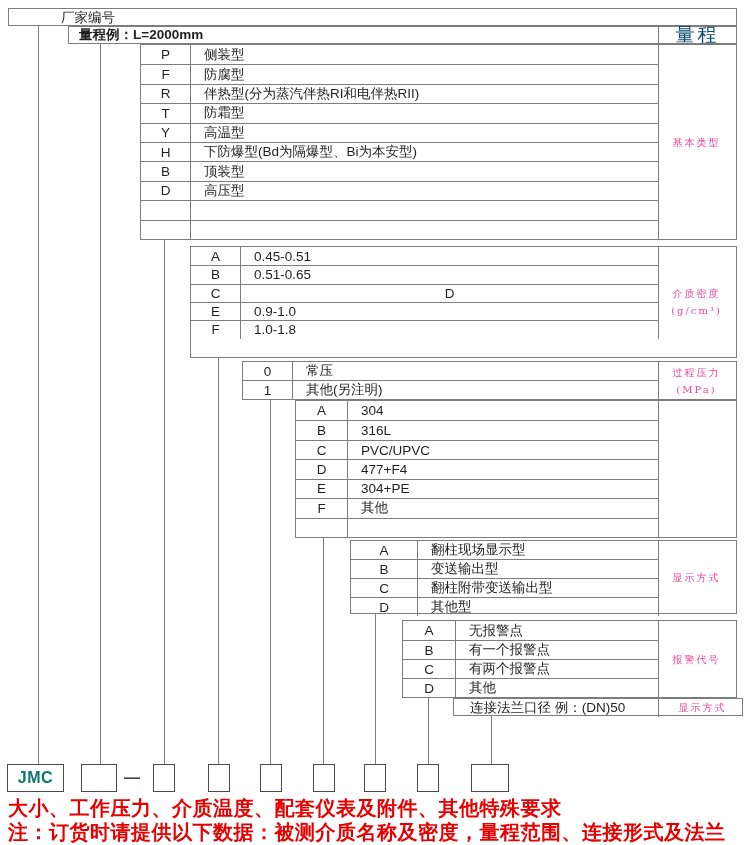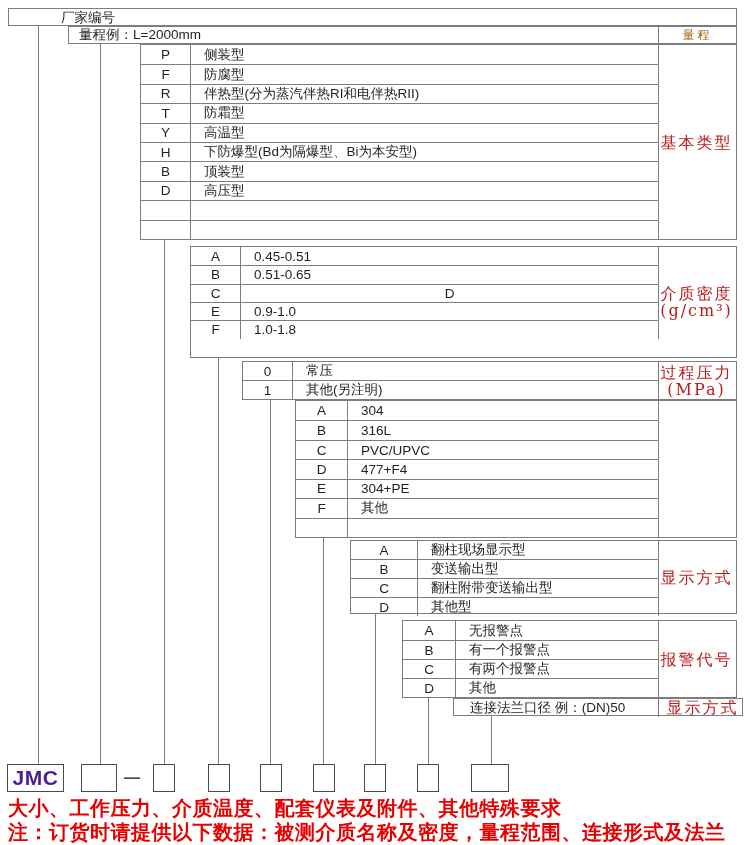--- a/index.html
+++ b/index.html
@@ -21,24 +21,24 @@
   }
   .hdr-row .t{padding-left:52px;white-space:nowrap;}
   .hdr-row2{
     position:absolute;left:68px;top:26px;width:669px;height:18px;
     border:1px solid var(--bc);box-sizing:border-box;display:flex;
   }
   .hdr2-main{
     width:590px;box-sizing:border-box;border-right:1px solid var(--bc);
     display:flex;align-items:center;font-size:13.5px;
   }
-  .hdr2-main .t{padding-left:10px;white-space:nowrap;}
+  .hdr2-main .t{padding-left:10px;white-space:nowrap;font-weight:bold;}
   .serif-label{
     font-family:Liberation Sans, sans-serif;
-    font-size:12px;letter-spacing:3px;color:#a16207;
+    font-size:19px;letter-spacing:3px;color:#0c4a6e;
   }
   .hdr2-label{
     flex:1;display:flex;align-items:center;justify-content:center;
   }
   
   .section{
     position:absolute;border:1px solid var(--bc);box-sizing:border-box;background:#fff;
   }
   .rows{
     position:absolute;left:0;top:0;height:100%;display:grid;box-sizing:border-box;
@@ -50,32 +50,32 @@
   .code-cell{justify-content:center;border-right:1px solid var(--bc);}
   .desc-cell{padding-left:13px;border-right:1px solid var(--bc);}
   .bt{border-top:1px solid var(--bc);}
   .label-cell{
     position:absolute;right:0;top:0;width:79px;height:100%;
     display:flex;flex-direction:column;align-items:center;justify-content:center;
     text-align:center;box-sizing:border-box;line-height:17px;
   }
   .label-cell span{
     font-family:"DejaVu Serif","Liberation Serif",serif;
-    font-size:16px;letter-spacing:2px;color:#b91c1c;white-space:nowrap;
+    font-size:10px;letter-spacing:2px;color:#ec4899;white-space:nowrap;
   }
   
   .vline{position:absolute;width:1px;background:var(--bc);}
   
   .code-box{
     position:absolute;top:764px;height:28px;border:1.5px solid var(--boxb);
     box-sizing:border-box;background:#fff;
   }
   .jmc-box{
     display:flex;align-items:center;justify-content:center;
-    font-weight:bold;font-size:21px;letter-spacing:0.5px;color:#4c1d95;
+    font-weight:bold;font-size:16px;letter-spacing:0.5px;color:#0f766e;
   }
   .dash{
     position:absolute;top:767px;height:22px;display:flex;align-items:center;
     justify-content:center;font-weight:bold;color:#4a4a4a;font-size:16px;
   }
   
   .note{
     position:absolute;left:8px;top:797px;width:740px;
     color:var(--red);font-weight:bold;font-size:20px;line-height:23.5px;
     letter-spacing:0.5px;white-space:nowrap;

